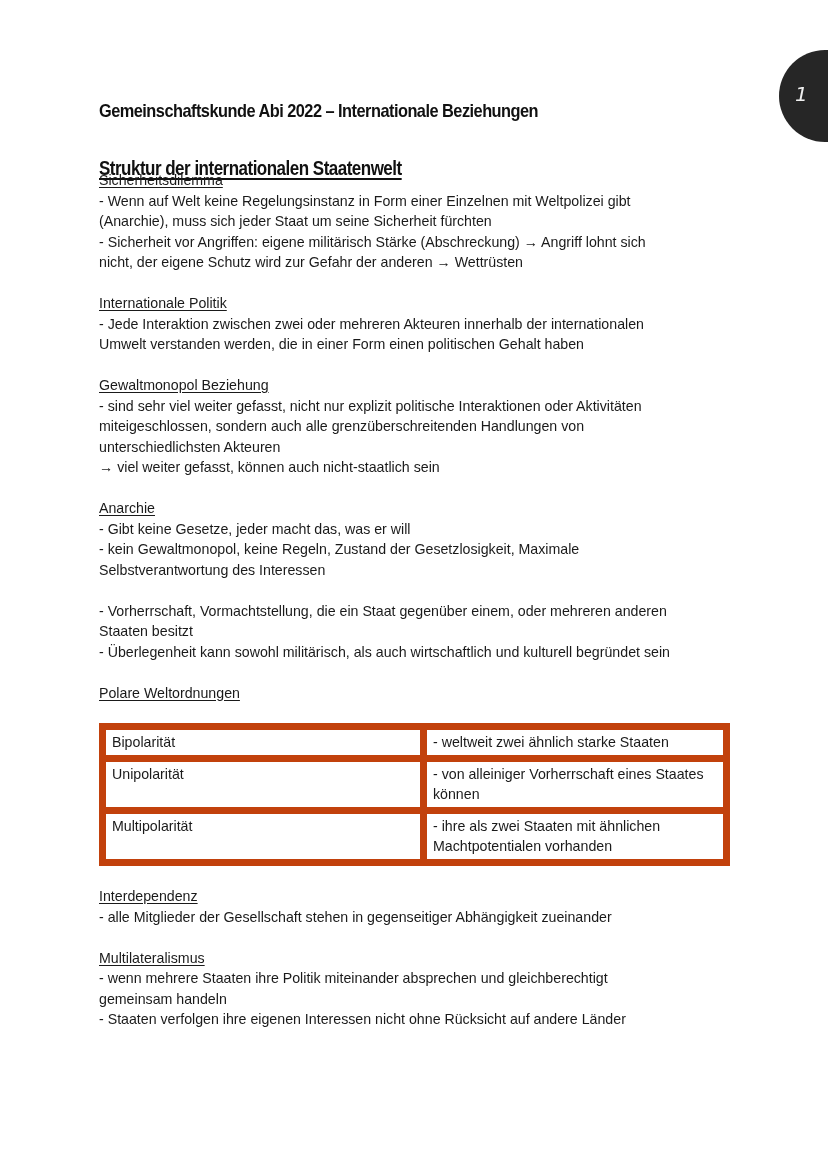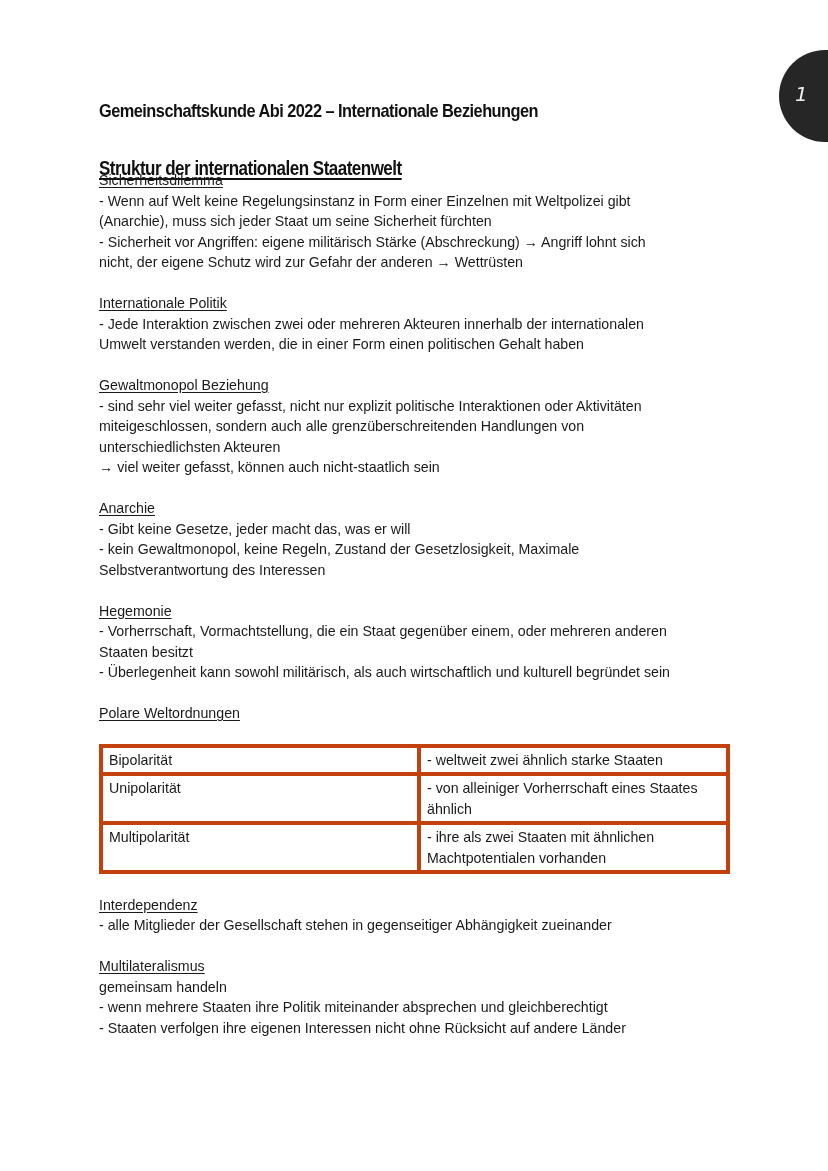--- a/index.html
+++ b/index.html
@@ -30,21 +30,21 @@
     position: absolute; left: 99px; top: 170px; width: 640px;
     font-size: 14.2px; line-height: 20.5px;
   }
   .term { text-decoration: underline; text-underline-offset: 2px; }
   .block { margin-bottom: 20.5px; }
   .line { display: block; }
   table.poles {
     border-collapse: collapse; width: 631px; margin-top: 20px; margin-bottom: 20.5px;
     font-size: 14.2px; line-height: 20.5px;
   }
-  table.poles td { border: 4px solid #c2410c; padding: 2px 6px; vertical-align: top; }
+  table.poles td { border: 7px solid #c2410c; padding: 2px 6px; vertical-align: top; }
   table.poles td.c1 { width: 302px; }
 </style>
 </head>
 <body>
 
 <div class="page-badge">
   <span>1</span>
 </div>
 
 <div class="doc-title">Gemeinschaftskunde Abi 2022 – Internationale Beziehungen</div>
@@ -75,58 +75,57 @@
   </div>
 
   <div class="block">
     <span class="line term">Anarchie</span>
     <span class="line">- Gibt keine Gesetze, jeder macht das, was er will</span>
     <span class="line">- kein Gewaltmonopol, keine Regeln, Zustand der Gesetzlosigkeit, Maximale</span>
     <span class="line">Selbstverantwortung des Interessen</span>
   </div>
 
   <div class="block">
-    <span class="line term">Hegemonie</span>
     <span class="line">- Vorherrschaft, Vormachtstellung, die ein Staat gegenüber einem, oder mehreren anderen</span>
     <span class="line">Staaten besitzt</span>
     <span class="line">- Überlegenheit kann sowohl militärisch, als auch wirtschaftlich und kulturell begründet sein</span>
   </div>
 
   <div>
     <span class="line term">Polare Weltordnungen</span>
     <table class="poles">
       <tbody>
           <tr>
         <td class="c1">Bipolarität</td>
         <td>
           <span class="line">- weltweit zwei ähnlich starke Staaten</span>
         </td>
       </tr>
       <tr>
         <td class="c1">Unipolarität</td>
         <td>
           <span class="line">- von alleiniger Vorherrschaft eines Staates</span>
-          <span class="line">ähnlich</span>
+          <span class="line">können</span>
         </td>
       </tr>
       <tr>
         <td class="c1">Multipolarität</td>
         <td>
           <span class="line">- ihre als zwei Staaten mit ähnlichen</span>
           <span class="line">Machtpotentialen vorhanden</span>
         </td>
       </tr>
     </tbody>
       </table>
   </div>
 
   <div class="block">
     <span class="line term">Interdependenz</span>
     <span class="line">- alle Mitglieder der Gesellschaft stehen in gegenseitiger Abhängigkeit zueinander</span>
   </div>
 
   <div class="block">
     <span class="line term">Multilateralismus</span>
+    <span class="line">- wenn mehrere Staaten ihre Politik miteinander absprechen und gleichberechtigt</span>
     <span class="line">gemeinsam handeln</span>
-    <span class="line">- wenn mehrere Staaten ihre Politik miteinander absprechen und gleichberechtigt</span>
     <span class="line">- Staaten verfolgen ihre eigenen Interessen nicht ohne Rücksicht auf andere Länder</span>
   </div>
 </div>
 
 </body></html>

